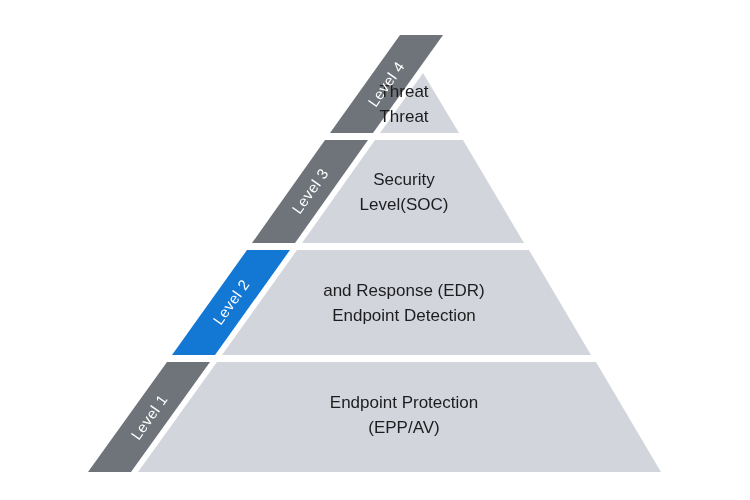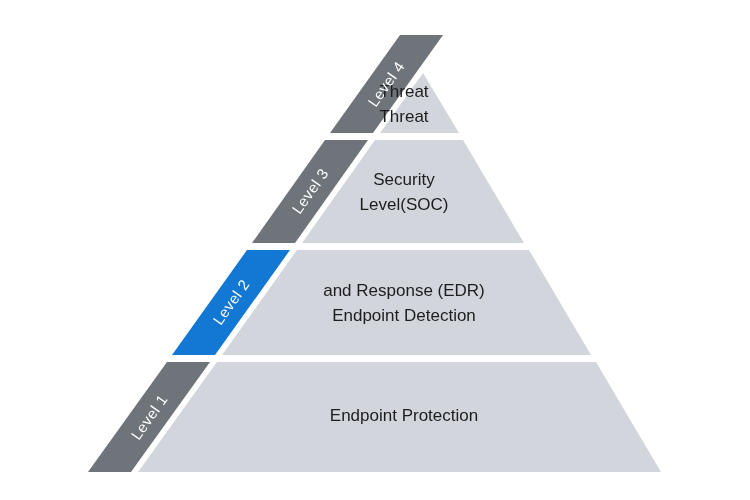--- a/index.html
+++ b/index.html
@@ -63,20 +63,21 @@
     <span>Level(SOC)</span>
   </div>
 
   <div class="body-label" style="left:404px;top:303px;">
     <span>and  Response (EDR)</span>
     <span>Endpoint Detection</span>
   </div>
 
   <div class="body-label" style="left:404px;top:415px;">
     <span>Endpoint Protection</span>
+    <span>(EPP/AV)</span>
   </div>
 
   <div class="strip-label" style="left:386px;top:84px;">Level 4</div>
   <div class="strip-label" style="left:310px;top:191px;">Level 3</div>
   <div class="strip-label" style="left:231px;top:302px;">Level 2</div>
   <div class="strip-label" style="left:149px;top:417px;">Level 1</div>
 
 </div>
 
 </body></html>

